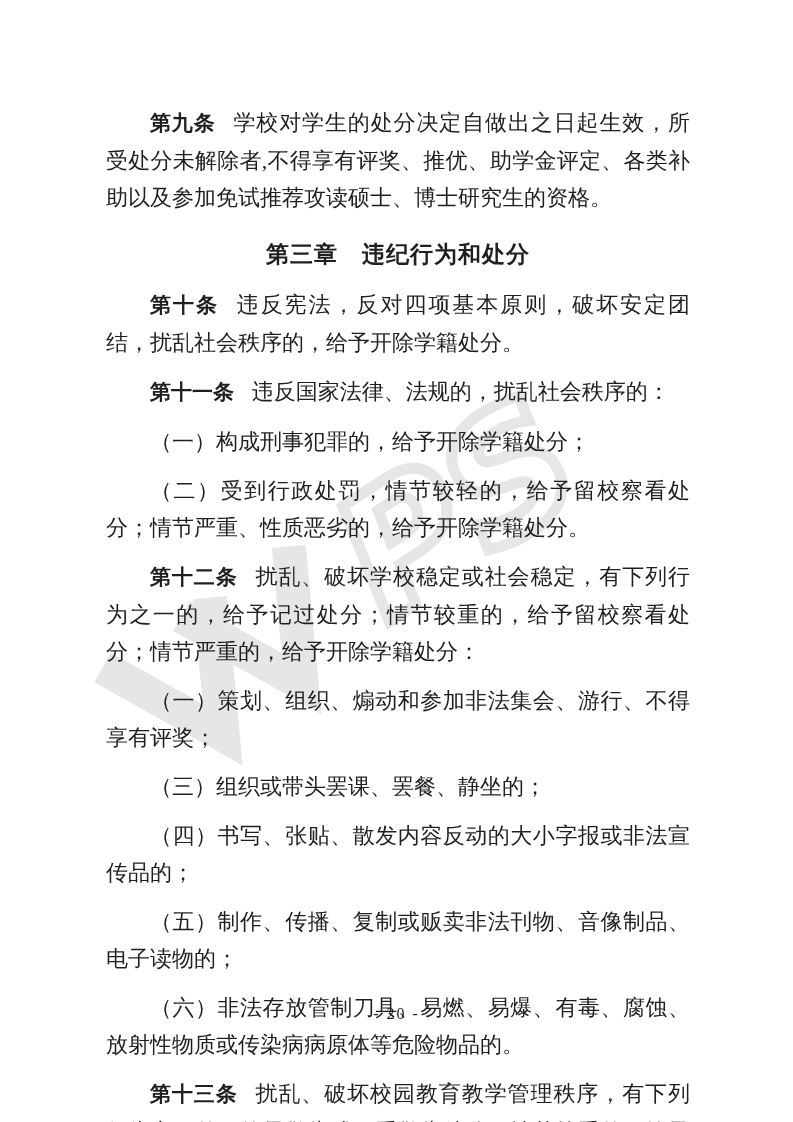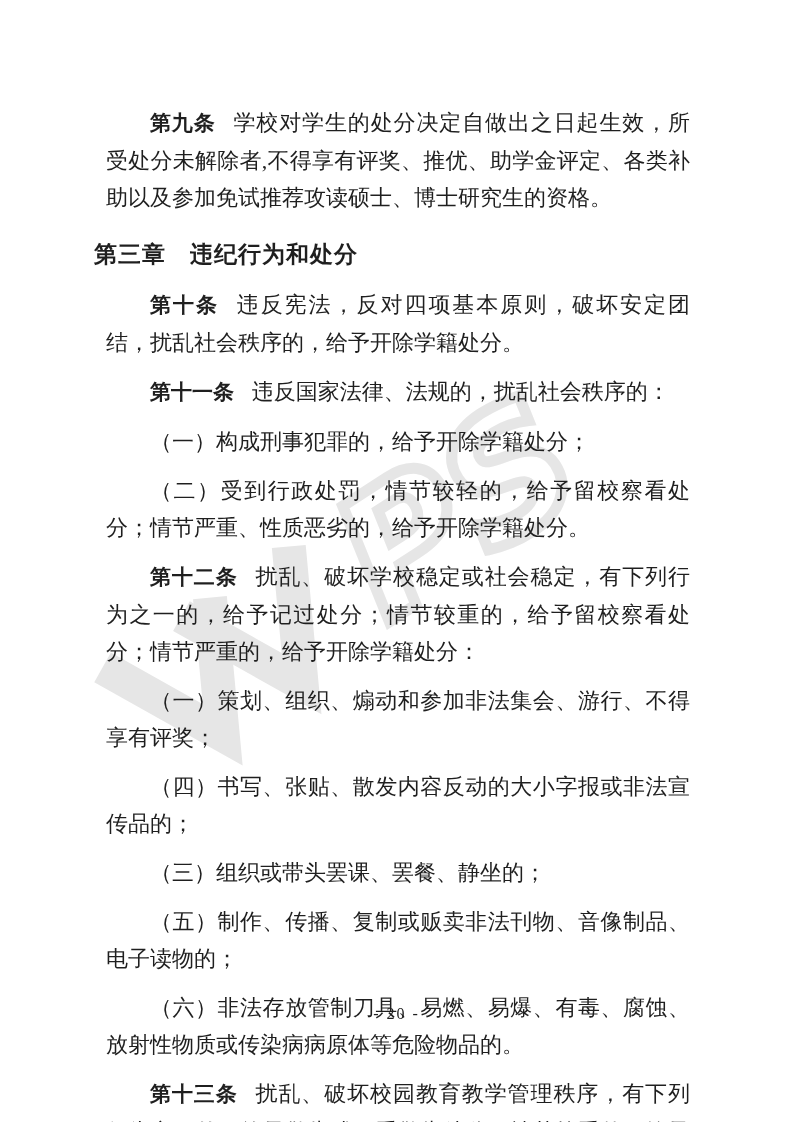--- a/index.html
+++ b/index.html
@@ -43,20 +43,21 @@
     font-weight: bold;
     margin-right: 0.85em;
     font-family: "DejaVu Sans", "Liberation Sans", sans-serif;
     font-size: 21px;
   }
   .chapter-heading {
     margin: 18px 0 4px 0;
     font-size: 23px;
     line-height: 40px;
     font-weight: bold;
+    text-align: center;
     text-indent: 0;
     font-family: "DejaVu Sans", "Liberation Sans", sans-serif;
     letter-spacing: 1px;
   }
   .footer {
     position: absolute;
     left: 0;
     right: 0;
     top: 1003px;
     text-align: center;
@@ -84,22 +85,22 @@
 
   <div class="doc-body">
       <p class="para"><b class="article-label">第九条</b><span>学校对学生的处分决定自做出之日起生效，所受处分未解除者,不得享有评奖、推优、助学金评定、各类补助以及参加免试推荐攻读硕士、博士研究生的资格。</span></p>
       <h2 class="chapter-heading">第三章　违纪行为和处分</h2>
       <p class="para"><b class="article-label">第十条</b><span>违反宪法，反对四项基本原则，破坏安定团结，扰乱社会秩序的，给予开除学籍处分。</span></p>
       <p class="para"><b class="article-label">第十一条</b><span>违反国家法律、法规的，扰乱社会秩序的：</span></p>
       <p class="para">（一）构成刑事犯罪的，给予开除学籍处分；</p>
       <p class="para">（二）受到行政处罚，情节较轻的，给予留校察看处分；情节严重、性质恶劣的，给予开除学籍处分。</p>
       <p class="para"><b class="article-label">第十二条</b><span>扰乱、破坏学校稳定或社会稳定，有下列行为之一的，给予记过处分；情节较重的，给予留校察看处分；情节严重的，给予开除学籍处分：</span></p>
       <p class="para">（一）策划、组织、煽动和参加非法集会、游行、不得享有评奖；</p>
+      <p class="para">（三）组织或带头罢课、罢餐、静坐的；</p>
       <p class="para">（四）书写、张贴、散发内容反动的大小字报或非法宣传品的；</p>
-      <p class="para">（三）组织或带头罢课、罢餐、静坐的；</p>
       <p class="para">（五）制作、传播、复制或贩卖非法刊物、音像制品、电子读物的；</p>
       <p class="para">（六）非法存放管制刀具、易燃、易爆、有毒、腐蚀、放射性物质或传染病病原体等危险物品的。</p>
       <p class="para"><b class="article-label">第十三条</b><span>扰乱、破坏校园教育教学管理秩序，有下列行为之一的，给予警告或严重警告处分；情节较重的，给予记过处分；情节严重的，给予留校察看或开除学籍处分：</span></p>
     </div>
 
   <div class="footer">- 20 -</div>
 
 </div>
 
 </body></html>

